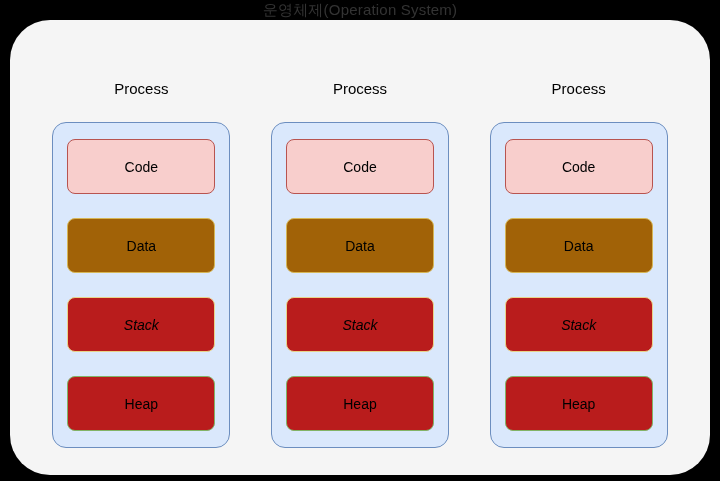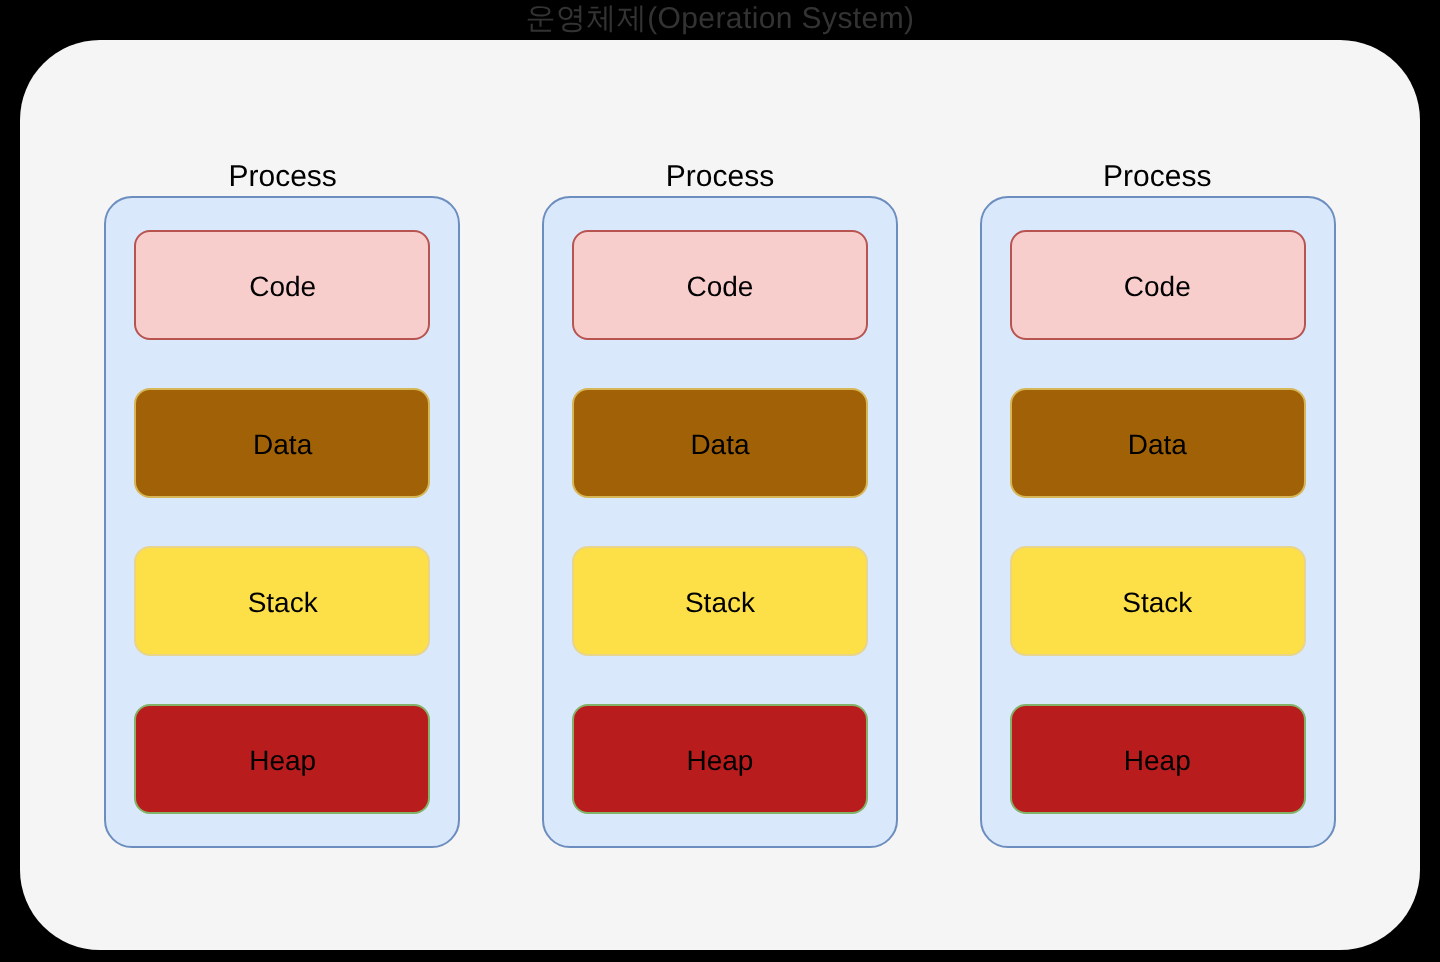--- a/index.html
+++ b/index.html
@@ -68,21 +68,21 @@
     width: 178px;
     display: flex;
     flex-direction: column;
     align-items: center;
   }
 
   .process-label {
     font-size: 15px;
     line-height: 18px;
     color: #000000;
-    margin-bottom: 0;
+    margin-bottom: 24px;
     text-align: center;
   }
 
   .process-box {
     width: 100%;
     background: #DAE8FC;
     border: 1px solid #6C8EBF;
     border-radius: 14px;
     box-sizing: border-box;
     padding: 16px 14px;
@@ -98,21 +98,21 @@
     box-sizing: border-box;
     display: flex;
     align-items: center;
     justify-content: center;
     font-size: 14px;
     color: #000000;
   }
 
   .seg-code  { background: #F8CECC; border-color: #B85450; }
   .seg-data  { background: #a16207; border-color: #D6B656; }
-  .seg-stack { background: #fde047; border-color: #E8D48B; }
+  .seg-stack { background: #b91c1c; border-color: #E8D48B; font-style: italic; }
   .seg-heap  { background: #b91c1c; border-color: #82B366; }
 </style>
 </head>
 <body>
 
 <div class="canvas">
 
   <div class="os-title">운영체제(Operation System)</div>
 
   <div class="os-card">

